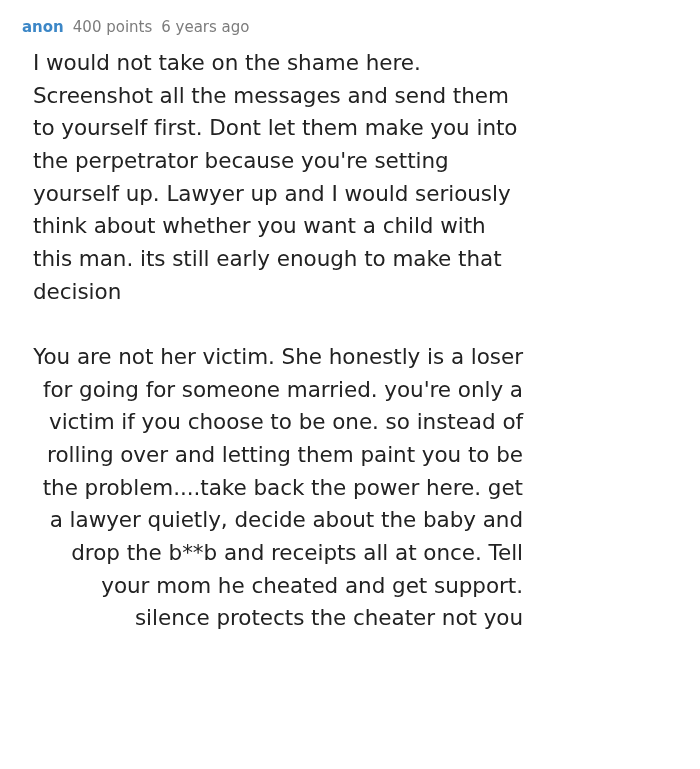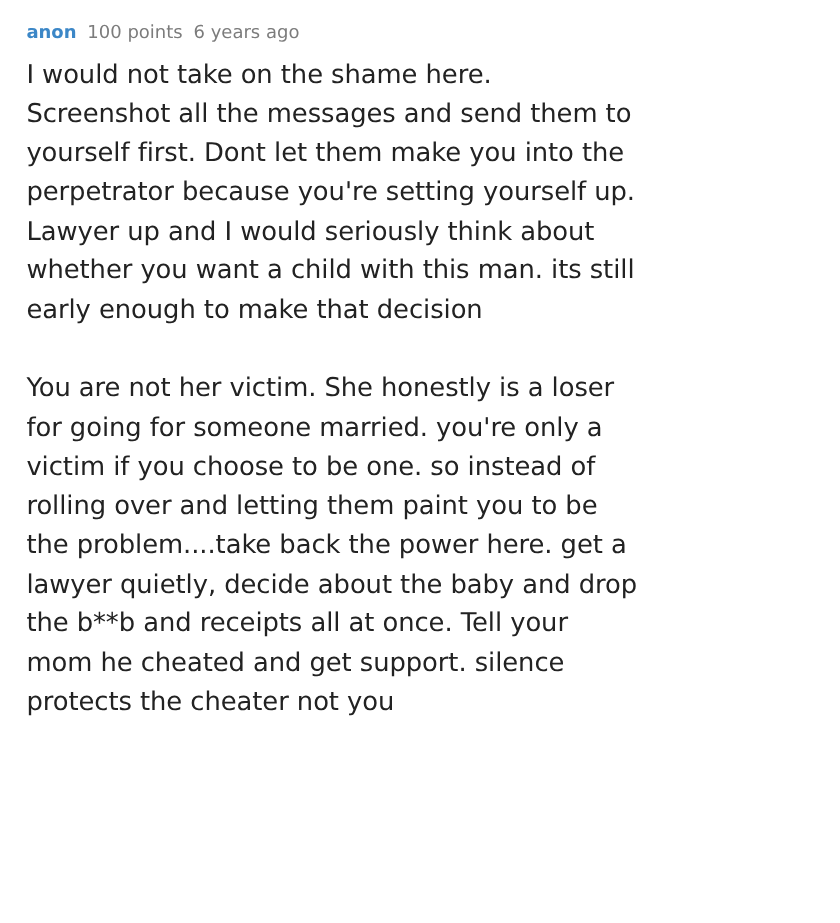--- a/index.html
+++ b/index.html
@@ -37,32 +37,33 @@
     color: #7c7c7c;
     font-size: 15px;
   }
   .body {
     font-size: 21.5px;
     line-height: 1.52;
     color: #222222;
     letter-spacing: -0.05px;
   }
   .body p {
-    margin: 0;
+    margin: 11px;
   }
   .body p + p {
     margin-top: 1.52em;
+    text-align: right;
   }
 </style>
 </head>
 <body>
 
 <div class="comment">
   <div class="meta">
     <span class="author">anon</span>
-    <span class="points">100 points</span>
+    <span class="points">400 points</span>
     <span class="age">6 years ago</span>
   </div>
   <div class="body">
     <p>I would not take on the shame here. Screenshot all the messages and send them to yourself first. Dont let them make you into the perpetrator because you're setting yourself up. Lawyer up and I would seriously think about whether you want a child with this man. its still early enough to make that decision</p>
     <p>You are not her victim. She honestly is a loser for going for someone married. you're only a victim if you choose to be one. so instead of rolling over and letting them paint you to be the problem....take back the power here. get a lawyer quietly, decide about the baby and drop the b**b and receipts all at once. Tell your mom he cheated and get support. silence protects the cheater not you</p>
   </div>
 </div>
 
 </body></html>

